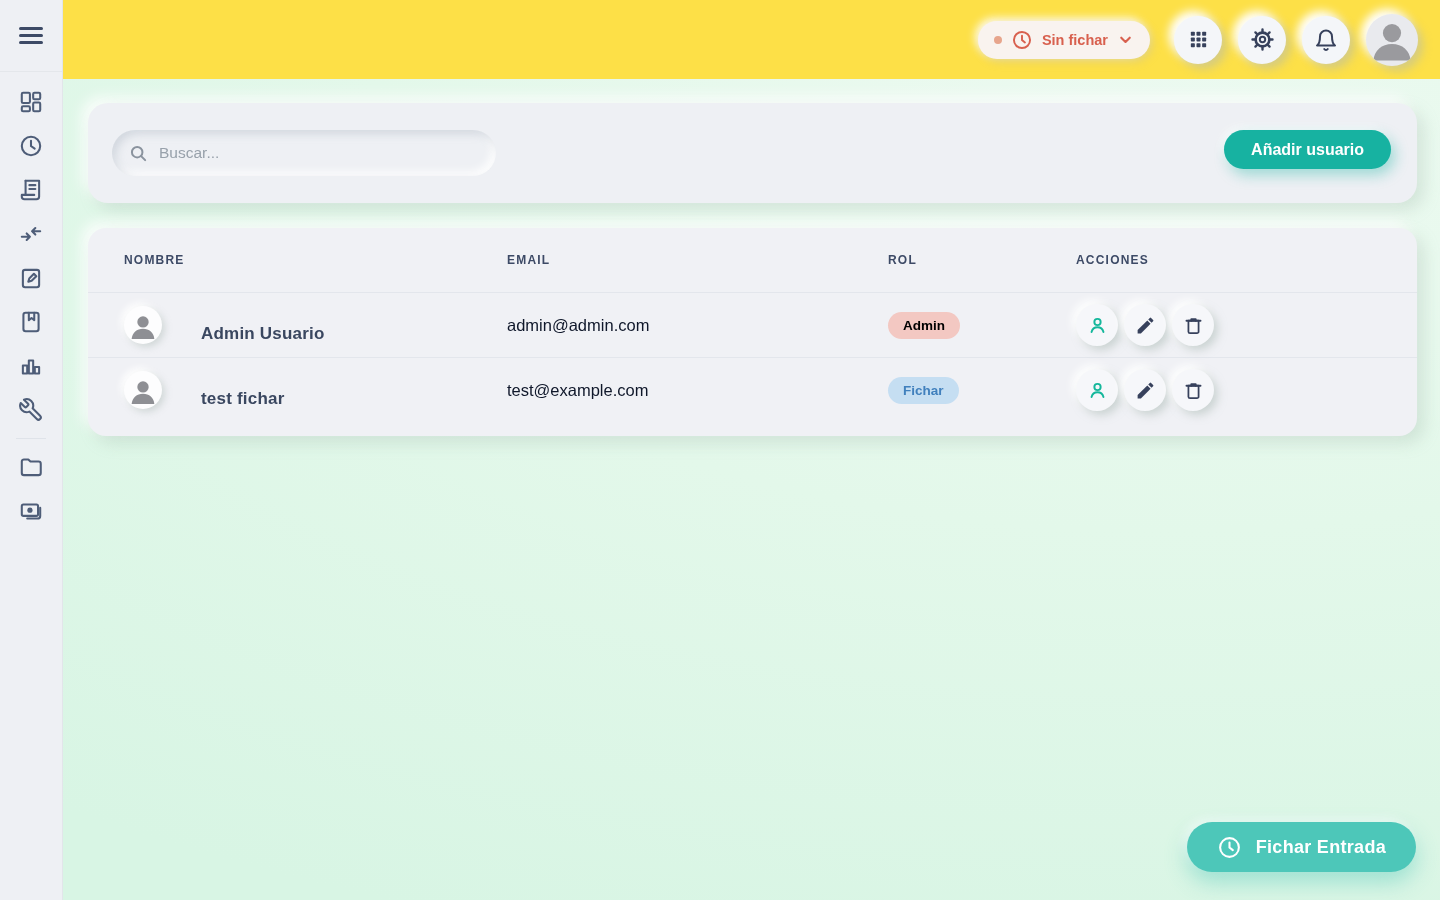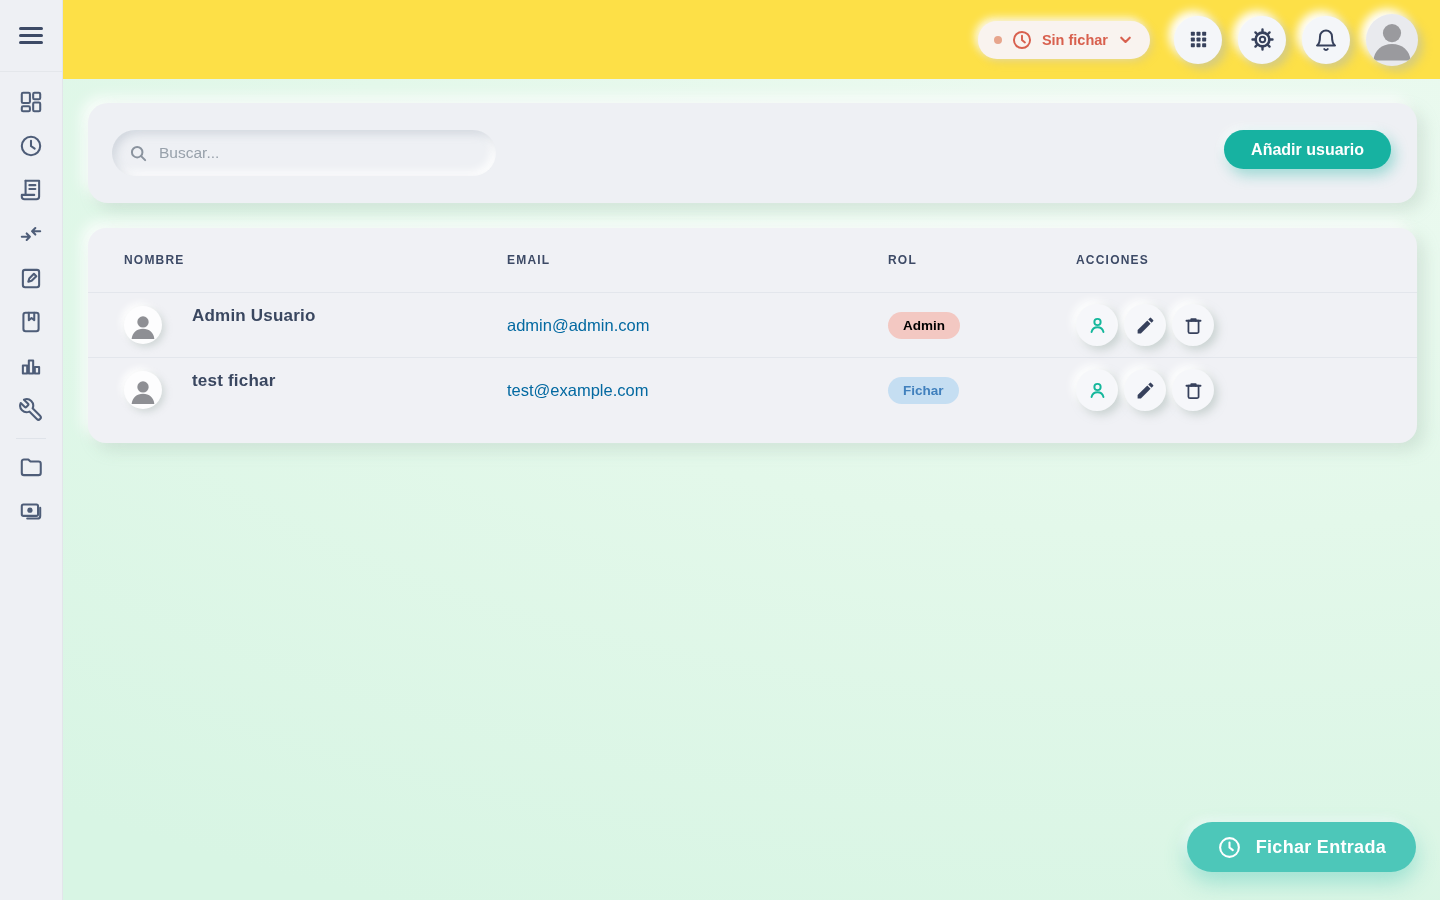--- a/index.html
+++ b/index.html
@@ -49,33 +49,33 @@
   .search-box input { border:none; outline:none; background:transparent; width:100%;
     font-family:"Liberation Sans",sans-serif; font-size:15.5px; color:#55606e; }
   .search-box input::placeholder { color:#98a1ab; }
   .add-btn { position:absolute; right:26px; top:27px; height:39px; padding:0 27px;
     border:none; border-radius:23px; background:#17b2a1; color:#ffffff;
     font-family:"Liberation Sans",sans-serif; font-size:16px; font-weight:bold; cursor:pointer;
     box-shadow:4px 6px 14px rgba(23,178,161,.38), -3px -3px 8px rgba(255,255,255,.7); }
 
   
   .table-card { position:absolute; left:25px; right:23px; top:149px;
-    background:#f0f1f5; border-radius:18px; padding-bottom:21px;
+    background:#f0f1f5; border-radius:18px; padding-bottom:14px;
     box-shadow:7px 7px 16px rgba(150,175,160,.28), -6px -6px 14px rgba(255,255,255,.85); }
   .t-grid { display:grid; grid-template-columns:383px 381px 188px 1fr; align-items:center; padding-left:36px; }
   .t-head { height:64px; }
   .t-head .th { font-size:12px; font-weight:bold; letter-spacing:1.2px; color:#3d4a66; }
   .t-row { height:65px; border-top:1px solid #e3e6ec; }
-  .cell-name { display:flex; align-items:flex-start; gap:30px; }
+  .cell-name { display:flex; align-items:flex-end; gap:39px; }
   .row-avatar { width:38px; height:38px; border-radius:50%; background:#fdfdfe; overflow:hidden;
     box-shadow:3px 3px 7px rgba(170,185,180,.45), -3px -3px 7px #ffffff;
     display:flex; justify-content:center; }
   .row-avatar svg { width:34px; height:34px; margin-top:6px; }
   .name-text { font-size:17px; font-weight:bold; color:#3a4760; letter-spacing:.2px; }
-  .email-text { font-size:16.5px; color:#0369a1; }
+  .email-text { font-size:16.5px; color:#0f172a; }
   .badge { display:inline-block; padding:6px 15px; border-radius:14px; font-size:13.5px; font-weight:bold; }
   .badge-admin { background:#f3c8c2; color:#000000; }
   .badge-agente { background:#c5def2; color:#4180bd; }
   .cell-actions { display:flex; gap:6px; }
   .action-btn { width:42px; height:42px; border-radius:50%; border:none; background:#f6f7fa; cursor:pointer;
     box-shadow:4px 4px 9px rgba(168,183,178,.5), -4px -4px 9px #ffffff;
     display:flex; align-items:center; justify-content:center; }
   .action-btn svg { width:21px; height:21px; }
 
   

